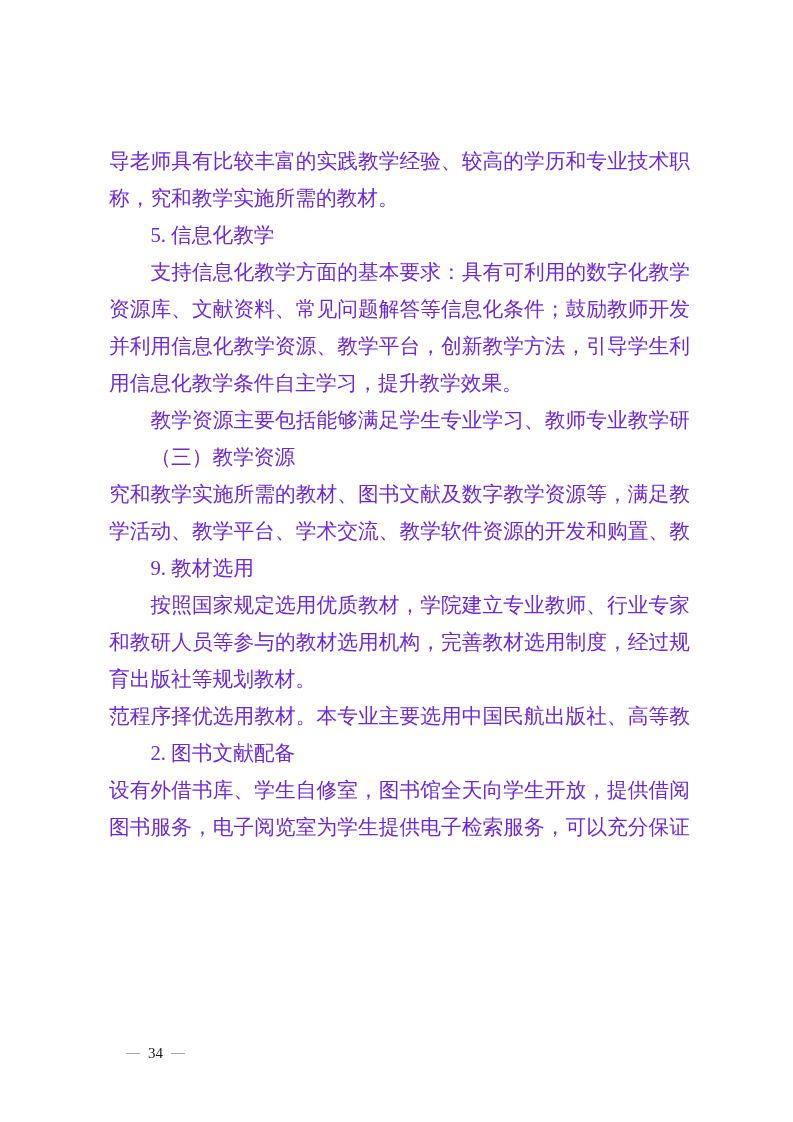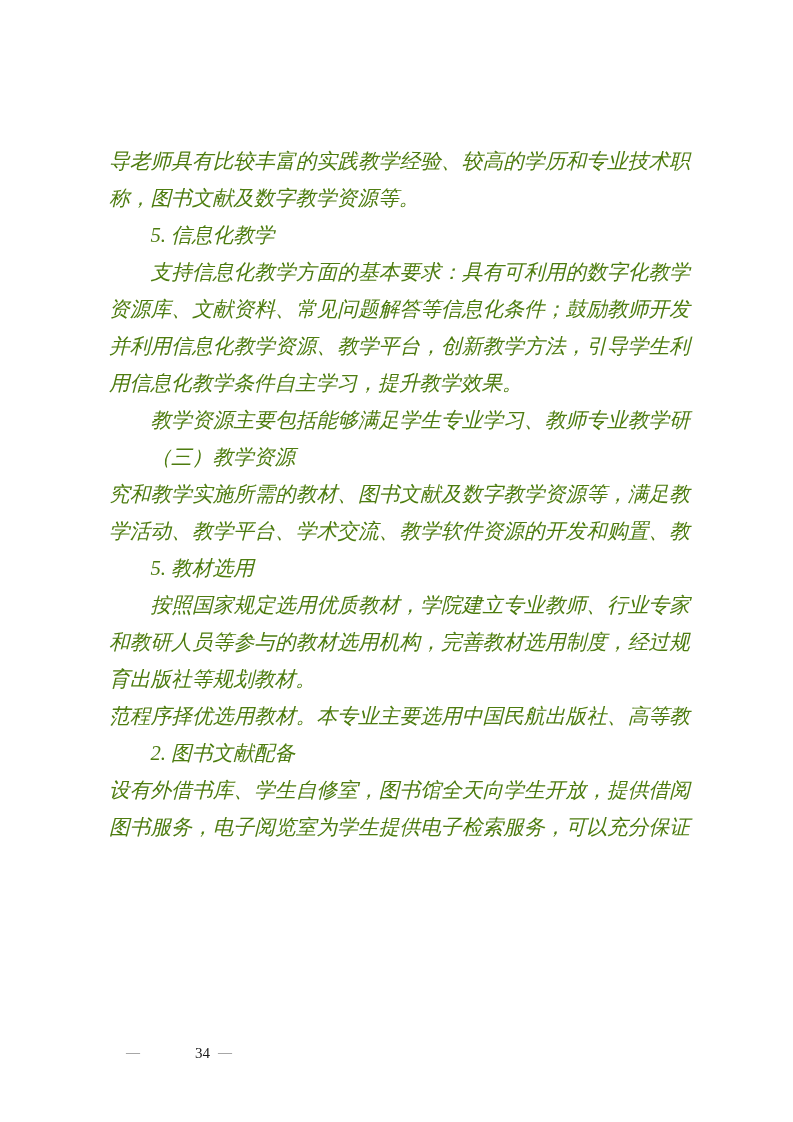--- a/index.html
+++ b/index.html
@@ -14,23 +14,22 @@
     background: #ffffff;
     overflow: hidden;
     font-family: "Liberation Serif", "DejaVu Serif", serif;
   }
   .text-block {
     position: absolute;
     left: 109px;
     top: 143px;
     width: 581px;
     font-size: 20.7px;
-    color: #4d7c0f;
+    color: #6d28d9;
     letter-spacing: 0;
-    font-style: italic;
   }
   .line {
     height: 37px;
     line-height: 37px;
     overflow: visible;
     white-space: nowrap;
   }
   .line.j {
     white-space: normal;
     text-align: justify;
@@ -49,41 +48,40 @@
     font-size: 15px;
     line-height: 20px;
     color: #1a1a1a;
   }
   .footer .dash {
     color: #8a8a8a;
     font-size: 14px;
   }
   .footer .num {
     color: #1a1a1a;
-    margin-left: 47px;
   }
 </style>
 </head>
 <body>
 
 <div class="page">
 
   <div class="text-block">
       <div class="line j">导老师具有比较丰富的实践教学经验、较高的学历和专业技术职</div>
-      <div class="line">称，图书文献及数字教学资源等。</div>
+      <div class="line">称，究和教学实施所需的教材。</div>
       <div class="line ind">5. 信息化教学</div>
       <div class="line j ind">支持信息化教学方面的基本要求：具有可利用的数字化教学</div>
       <div class="line j">资源库、文献资料、常见问题解答等信息化条件；鼓励教师开发</div>
       <div class="line j">并利用信息化教学资源、教学平台，创新教学方法，引导学生利</div>
       <div class="line">用信息化教学条件自主学习，提升教学效果。</div>
       <div class="line j ind">教学资源主要包括能够满足学生专业学习、教师专业教学研</div>
       <div class="line ind">（三）教学资源</div>
       <div class="line j">究和教学实施所需的教材、图书文献及数字教学资源等，满足教</div>
       <div class="line j">学活动、教学平台、学术交流、教学软件资源的开发和购置、教</div>
-      <div class="line ind">5. 教材选用</div>
+      <div class="line ind">9. 教材选用</div>
       <div class="line j ind">按照国家规定选用优质教材，学院建立专业教师、行业专家</div>
       <div class="line j">和教研人员等参与的教材选用机构，完善教材选用制度，经过规</div>
       <div class="line">育出版社等规划教材。</div>
       <div class="line j">范程序择优选用教材。本专业主要选用中国民航出版社、高等教</div>
       <div class="line ind">2. 图书文献配备</div>
       <div class="line j">设有外借书库、学生自修室，图书馆全天向学生开放，提供借阅</div>
       <div class="line j">图书服务，电子阅览室为学生提供电子检索服务，可以充分保证</div>
     </div>
 
   <div class="footer">

